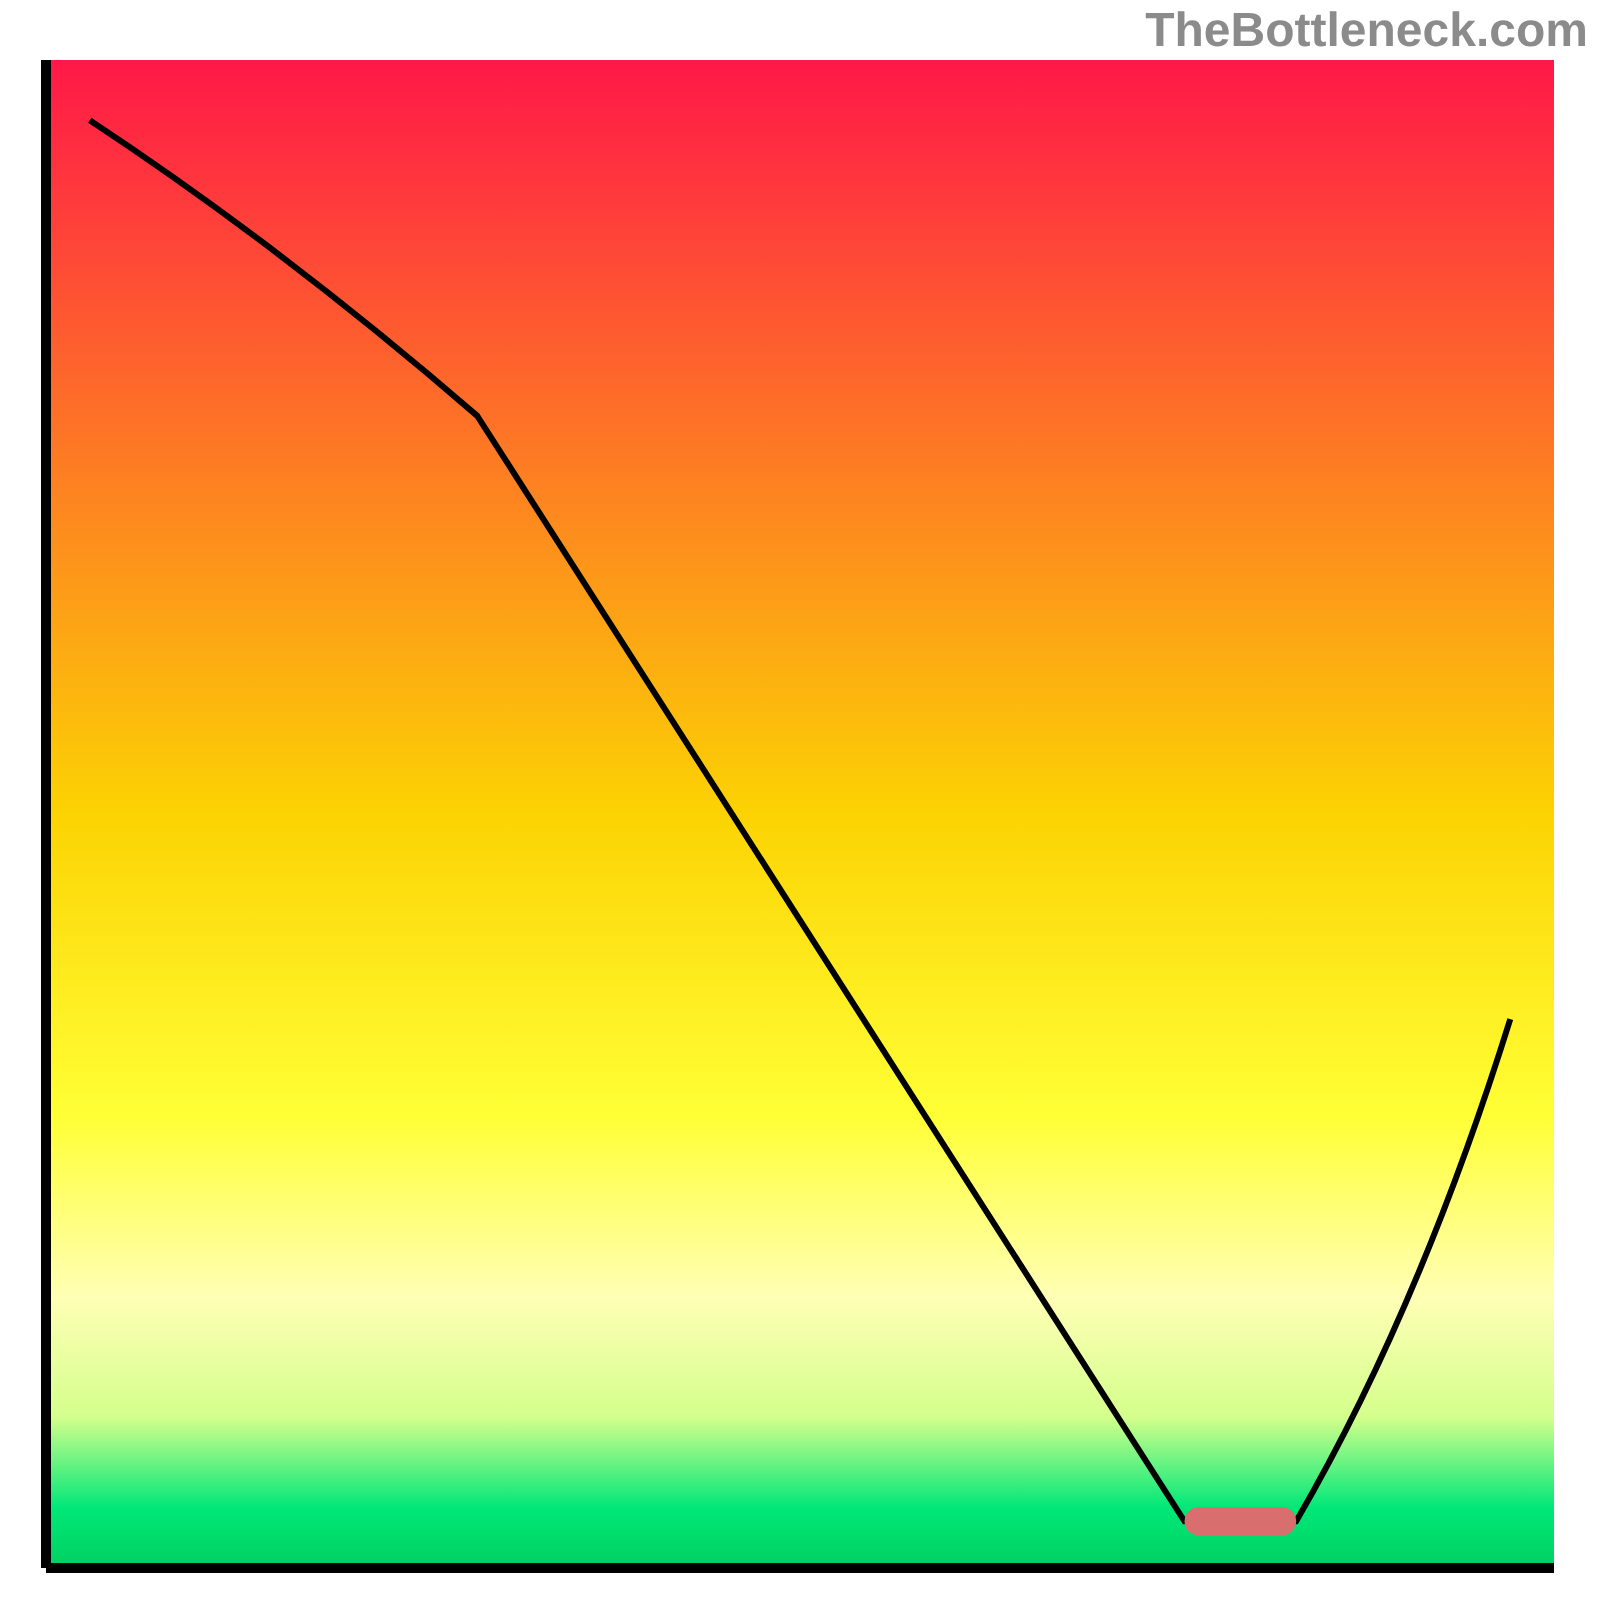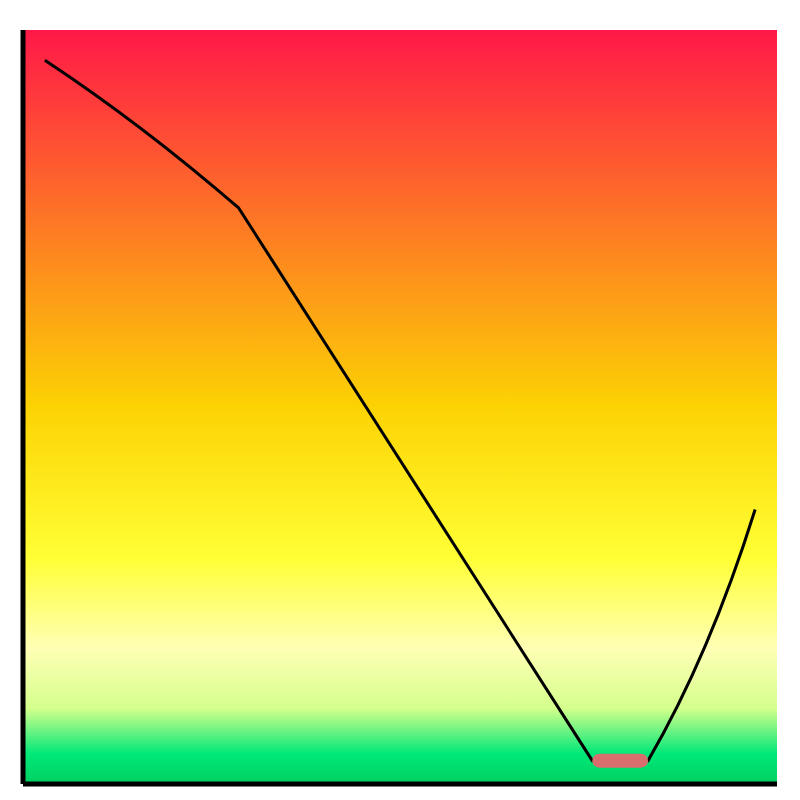--- a/index.html
+++ b/index.html
@@ -26,20 +26,21 @@
     z-index: 10;
   }
   svg {
     display: block;
   }
 </style>
 </head>
 <body>
 
 <div class="container">
+  <div class="watermark">TheBottleneck.com</div>
   <svg id="chart-svg" width="800" height="800" viewBox="0 0 800 800">
       <defs>
         <linearGradient id="bg-grad" x1="0" y1="0" x2="0" y2="1">
           <stop offset="0%" stop-color="#ff1848"></stop>
           <stop offset="50%" stop-color="#fcd303"></stop>
           <stop offset="70%" stop-color="#ffff35"></stop>
           <stop offset="82%" stop-color="#ffffb5"></stop>
           <stop offset="90%" stop-color="#d4ff8c"></stop>
           <stop offset="96%" stop-color="#00e878"></stop>
           <stop offset="100%" stop-color="#00d060"></stop>

